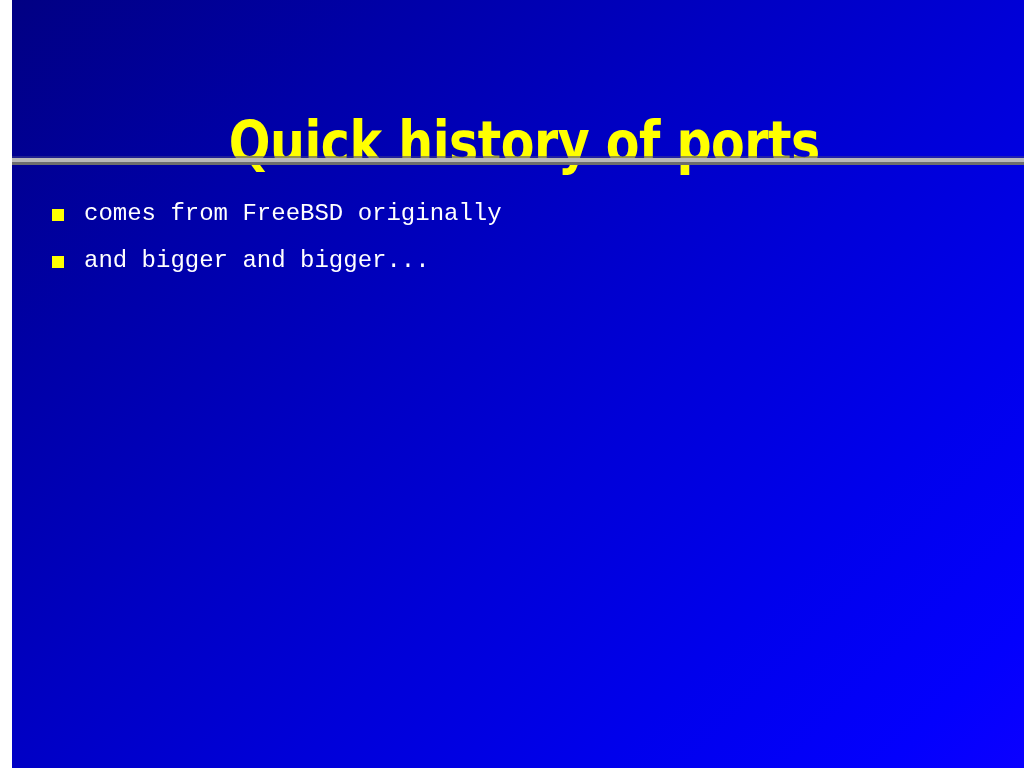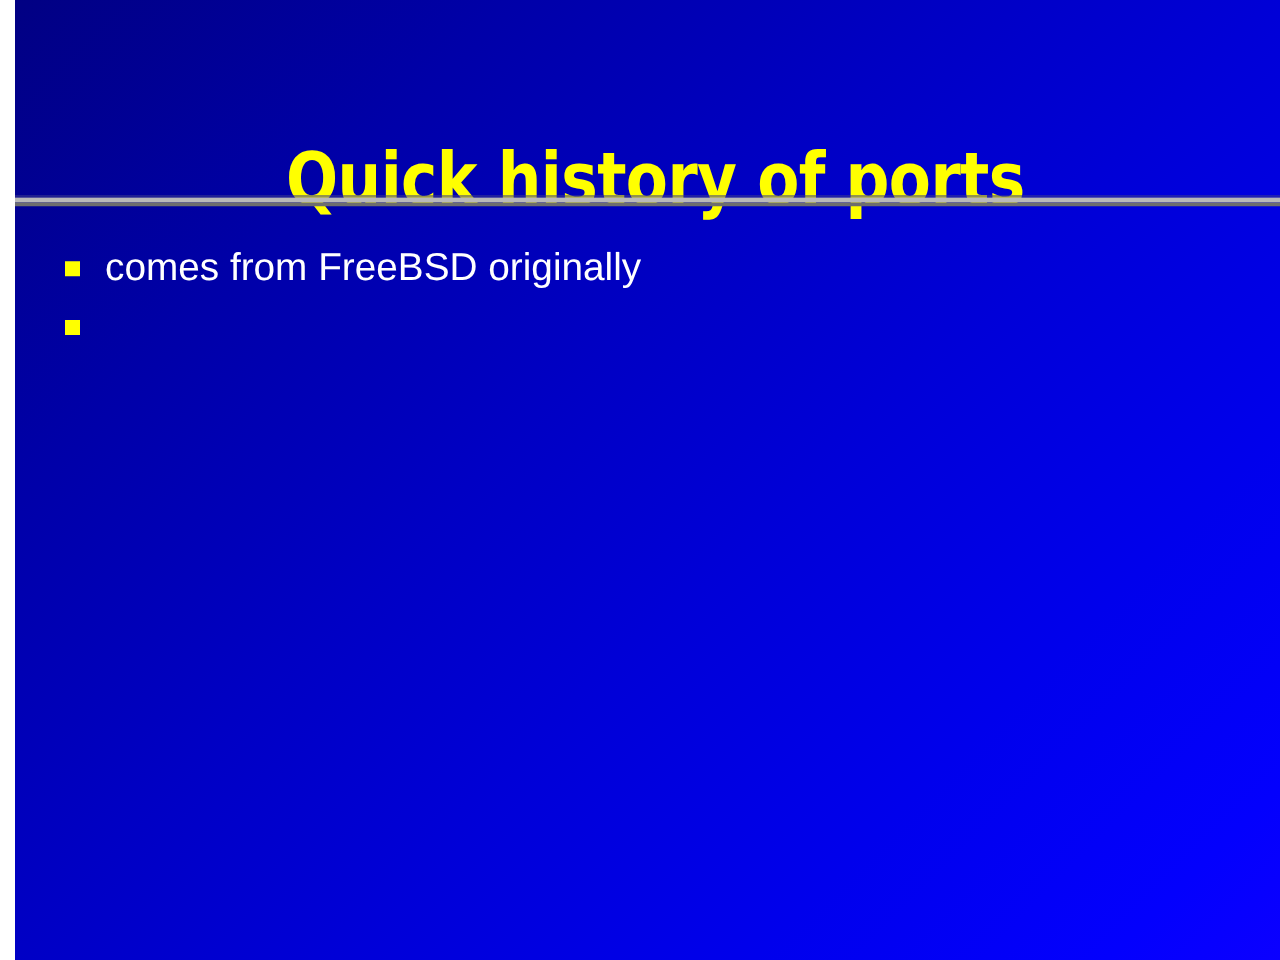--- a/index.html
+++ b/index.html
@@ -80,23 +80,23 @@
     width: 950px;
     list-style: none;
     margin: 0;
     padding: 0;
   }
   #bullet-list li {
     position: relative;
     padding-left: 36px;
     margin: 0 0 12px 0;
     color: #ffffff;
-    font-family: Liberation Sans, sans-serif;
+    font-family: Liberation Mono, monospace;
     font-weight: normal;
-    font-size: 31px;
+    font-size: 24px;
     line-height: 35px;
     white-space: nowrap;
   }
   #bullet-list li .bullet-marker {
     position: absolute;
     left: 4px;
     top: 13px;
     width: 12px;
     height: 12px;
     background: #ffff00;
@@ -124,16 +124,17 @@
   <ul id="bullet-list">
     <li>
       <span class="bullet-marker"></span>
       <span class="bullet-text">comes from FreeBSD originally</span>
     </li>
     <li>
       <span class="bullet-marker"></span>
     </li>
     <li>
       <span class="bullet-marker"></span>
+      <span class="bullet-text">and bigger and bigger...</span>
     </li>
   </ul>
 
 </div>
 
 </body></html>

